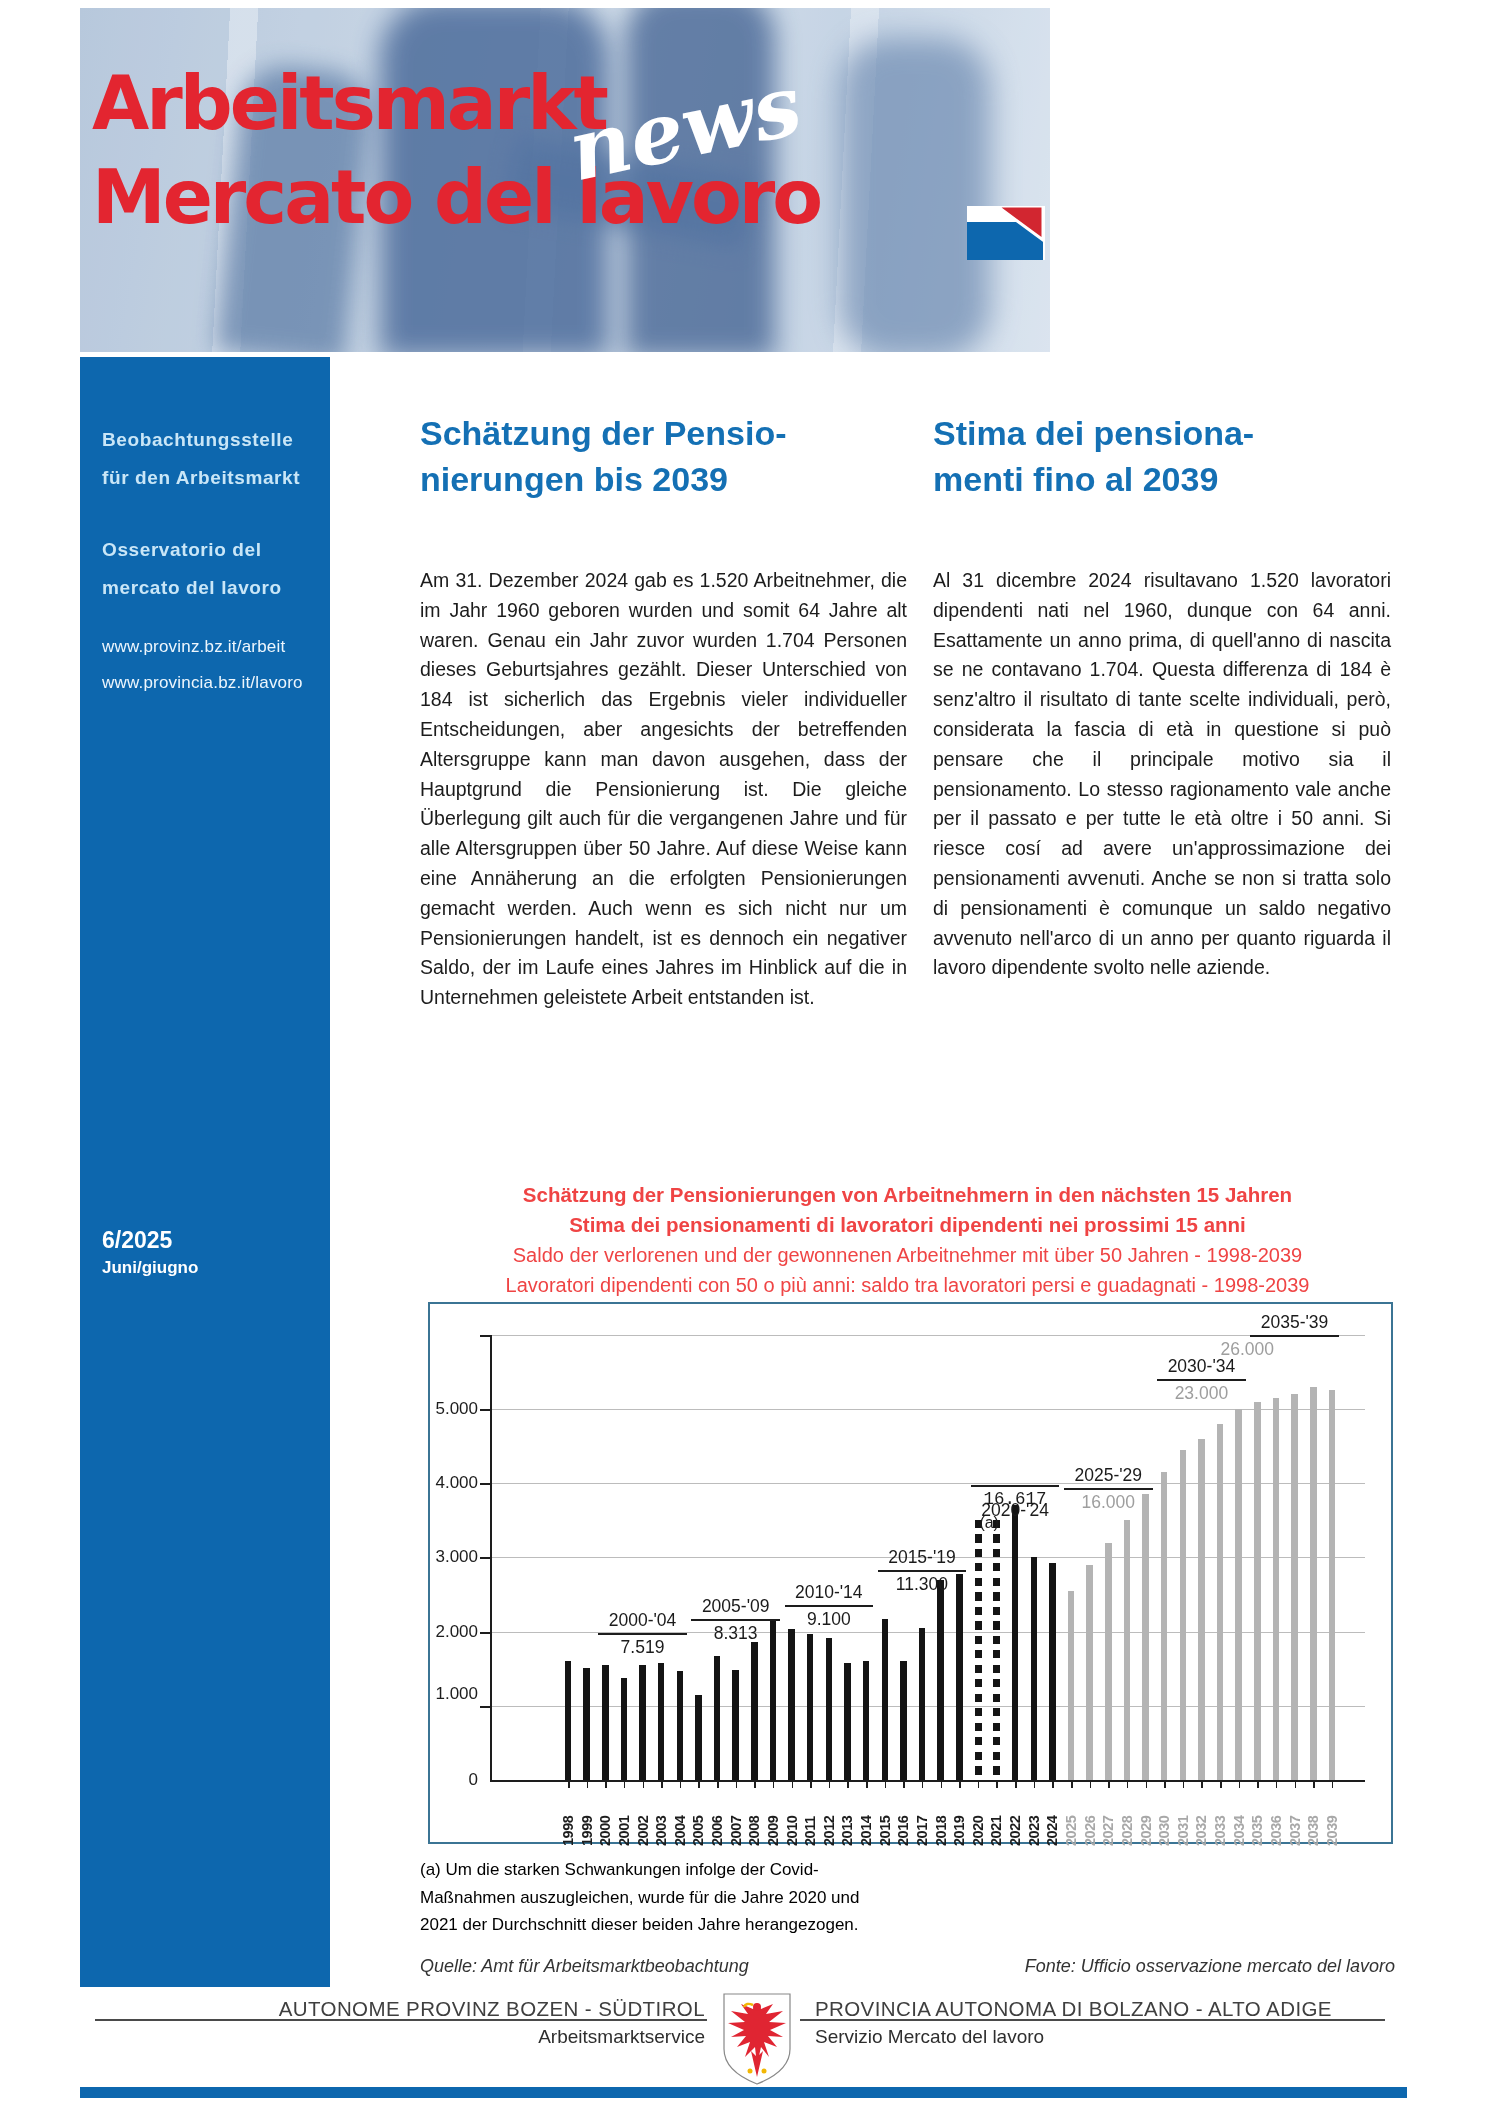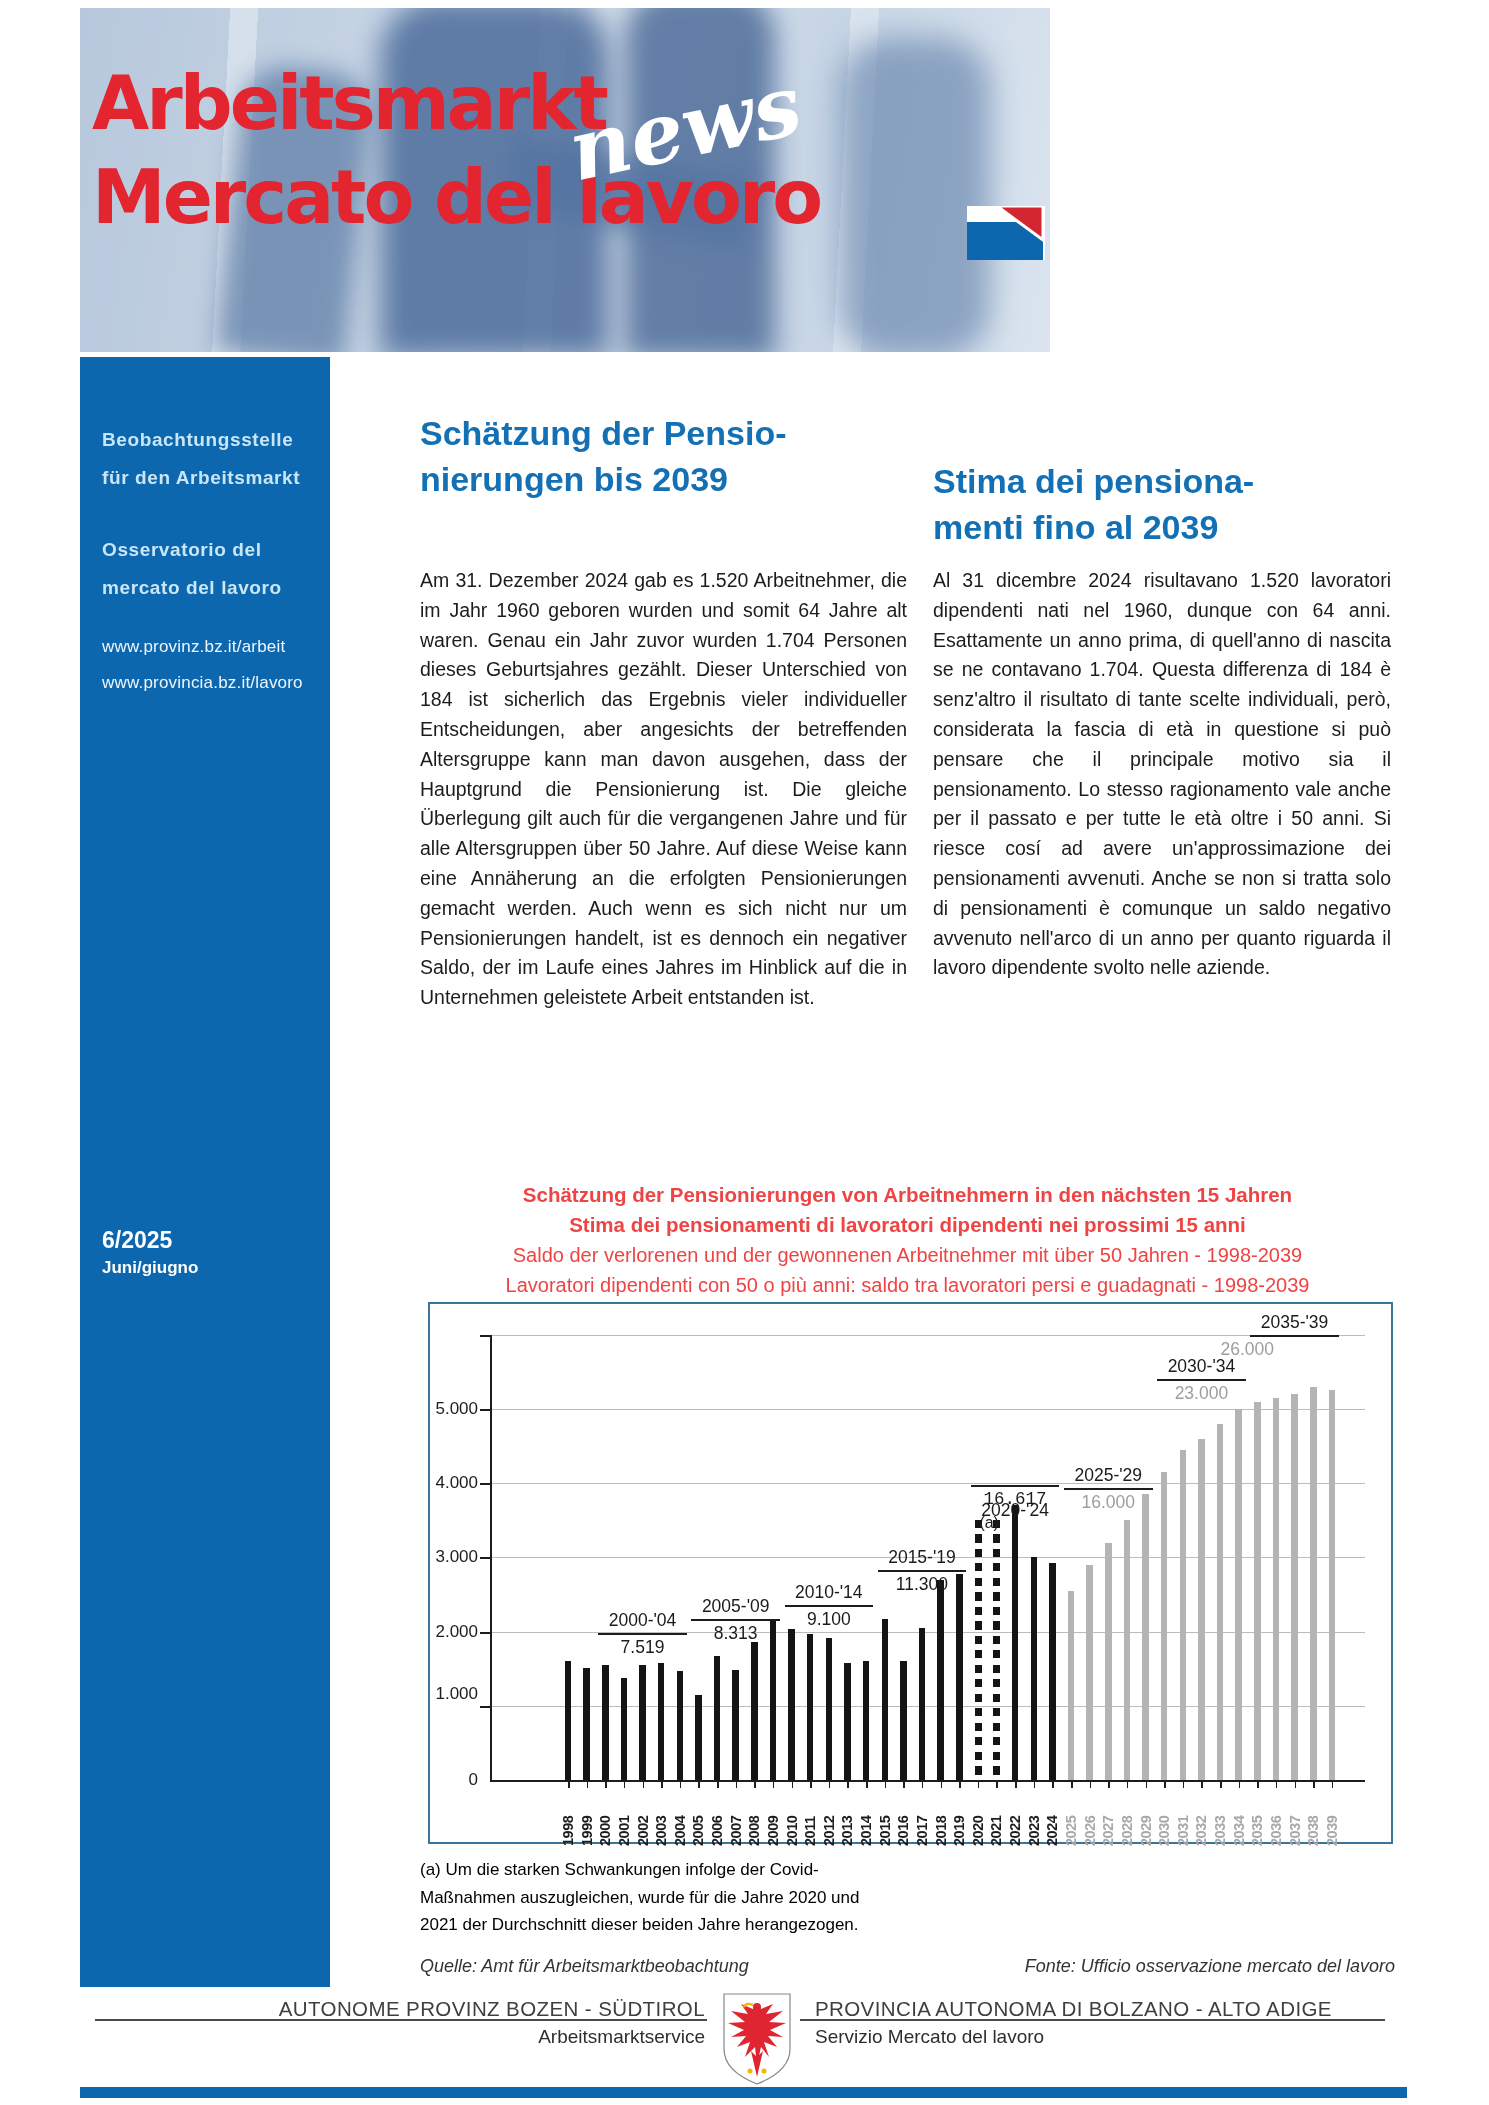--- a/index.html
+++ b/index.html
@@ -35,21 +35,21 @@
   .sb-org-it{top:174px;}
   .sb-url{position:absolute;left:22px;font-size:17px;color:#edf6fd;letter-spacing:.2px;cursor:pointer;}
   .sb-url1{top:280px;}
   .sb-url2{top:316px;}
   .sb-issue{position:absolute;left:22px;top:870px;font-weight:bold;font-size:23px;color:#ffffff;}
   .sb-months{position:absolute;left:22px;top:901px;font-weight:bold;font-size:17px;color:#ffffff;}
 
   
   .head-col{position:absolute;margin:0;font-weight:bold;font-size:34px;line-height:46px;color:#1470b4;}
   .head-de{left:420px;top:410px;width:490px;}
-  .head-it{left:933px;top:410px;width:460px;margin-top:48px;}
+  .head-it{left:933px;top:410px;width:460px;}
   .body-col{position:absolute;margin:0;font-size:19.5px;line-height:29.8px;color:#1c1c1c;
             text-align:justify;}
   .body-de{left:420px;top:566px;width:487px;}
   .body-it{left:933px;top:566px;width:458px;}
 
   
   .ct-wrap{position:absolute;left:420px;top:1180px;width:975px;text-align:center;}
   .ct{font-size:20px;line-height:30px;color:#ef4444;}
   .ct-b{font-weight:bold;font-size:20.5px;}
 

